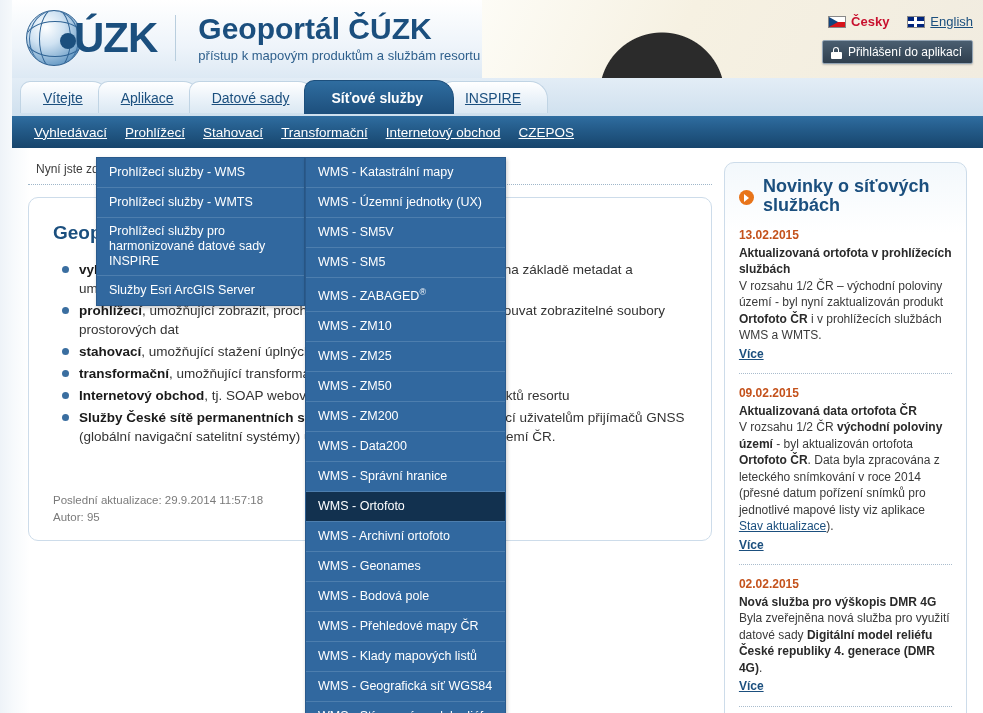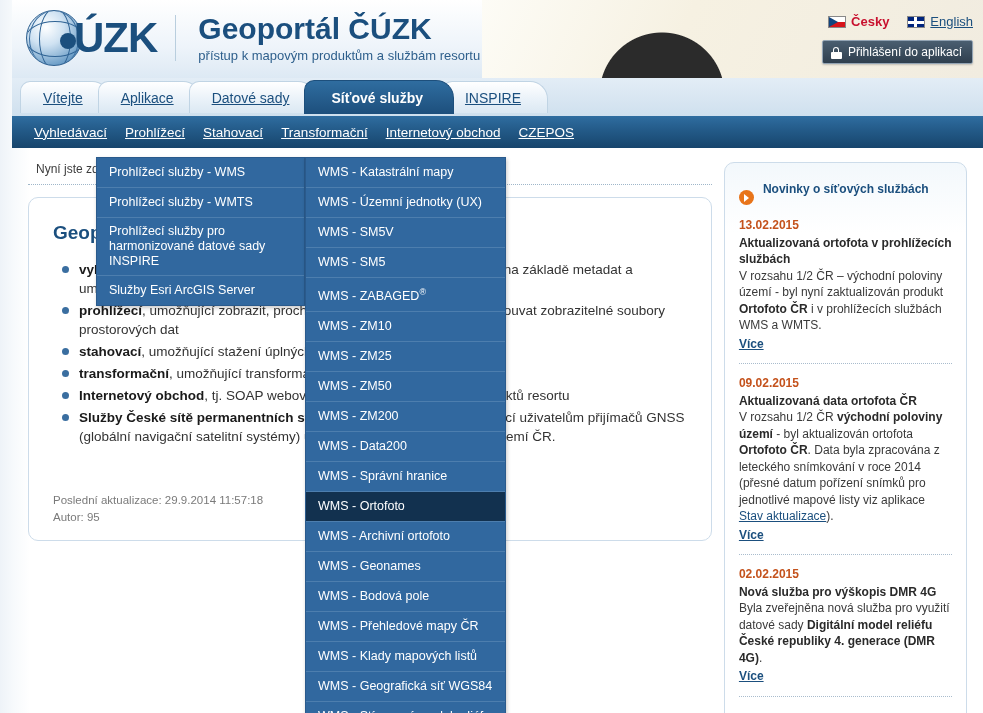--- a/index.html
+++ b/index.html
@@ -189,21 +189,21 @@
   }
   .news-bullet {
     width: 15px; height: 15px; border-radius: 50%; background:#e8741a;
     position: relative; flex: 0 0 auto; margin-top: 13px;
   }
   .news-bullet::after {
     content:''; position:absolute; left:5px; top:3.5px;
     border-left: 5px solid #fff; border-top:4px solid transparent; border-bottom:4px solid transparent;
   }
   .news-title {
-    font-size: 12px; font-weight: bold; color: #1b4f7e; line-height: 24px;
+    font-size: 18px; font-weight: bold; color: #1b4f7e; line-height: 19px;
   }
   .news-item { font-size: 12px; color: #3a3a3a; line-height: 16.5px; }
   .news-date { color: #c4521c; font-weight: bold; font-size: 12px; margin-bottom: 1px; }
   .news-head2 { font-weight: bold; color:#2a2a2a; }
   .news-body b { color: #2a2a2a; text-align: right; }
   .news-more { color:#1b4f7e; text-decoration: underline; display:inline-block; margin-top:2px; cursor:pointer; font-weight:bold;}
   .news-inline-link { color:#1b4f7e; text-decoration: underline; cursor:pointer;}
   .news-sep { border-top: 1px dotted #a9bccd; margin: 11px 0; }
 
   

